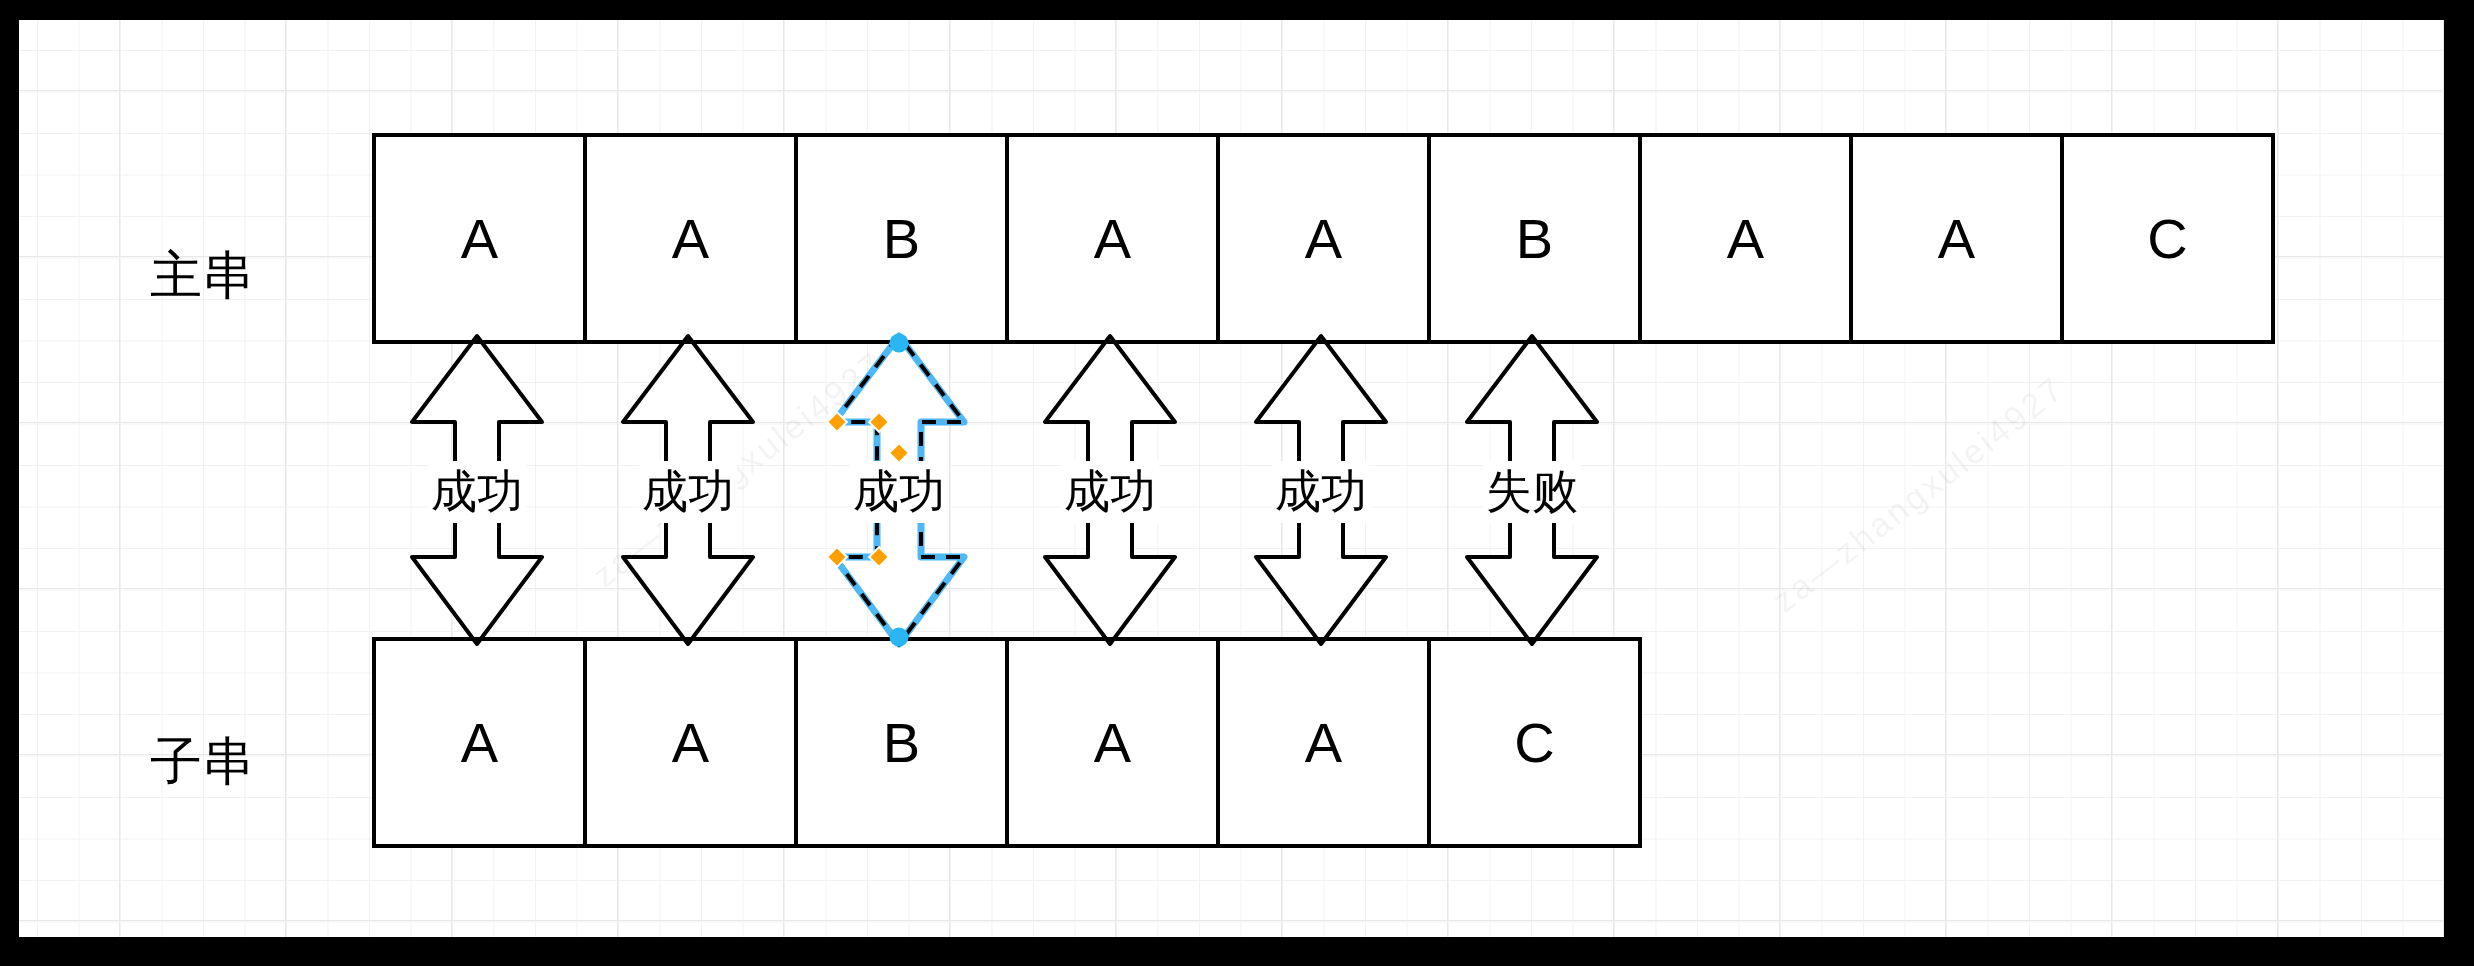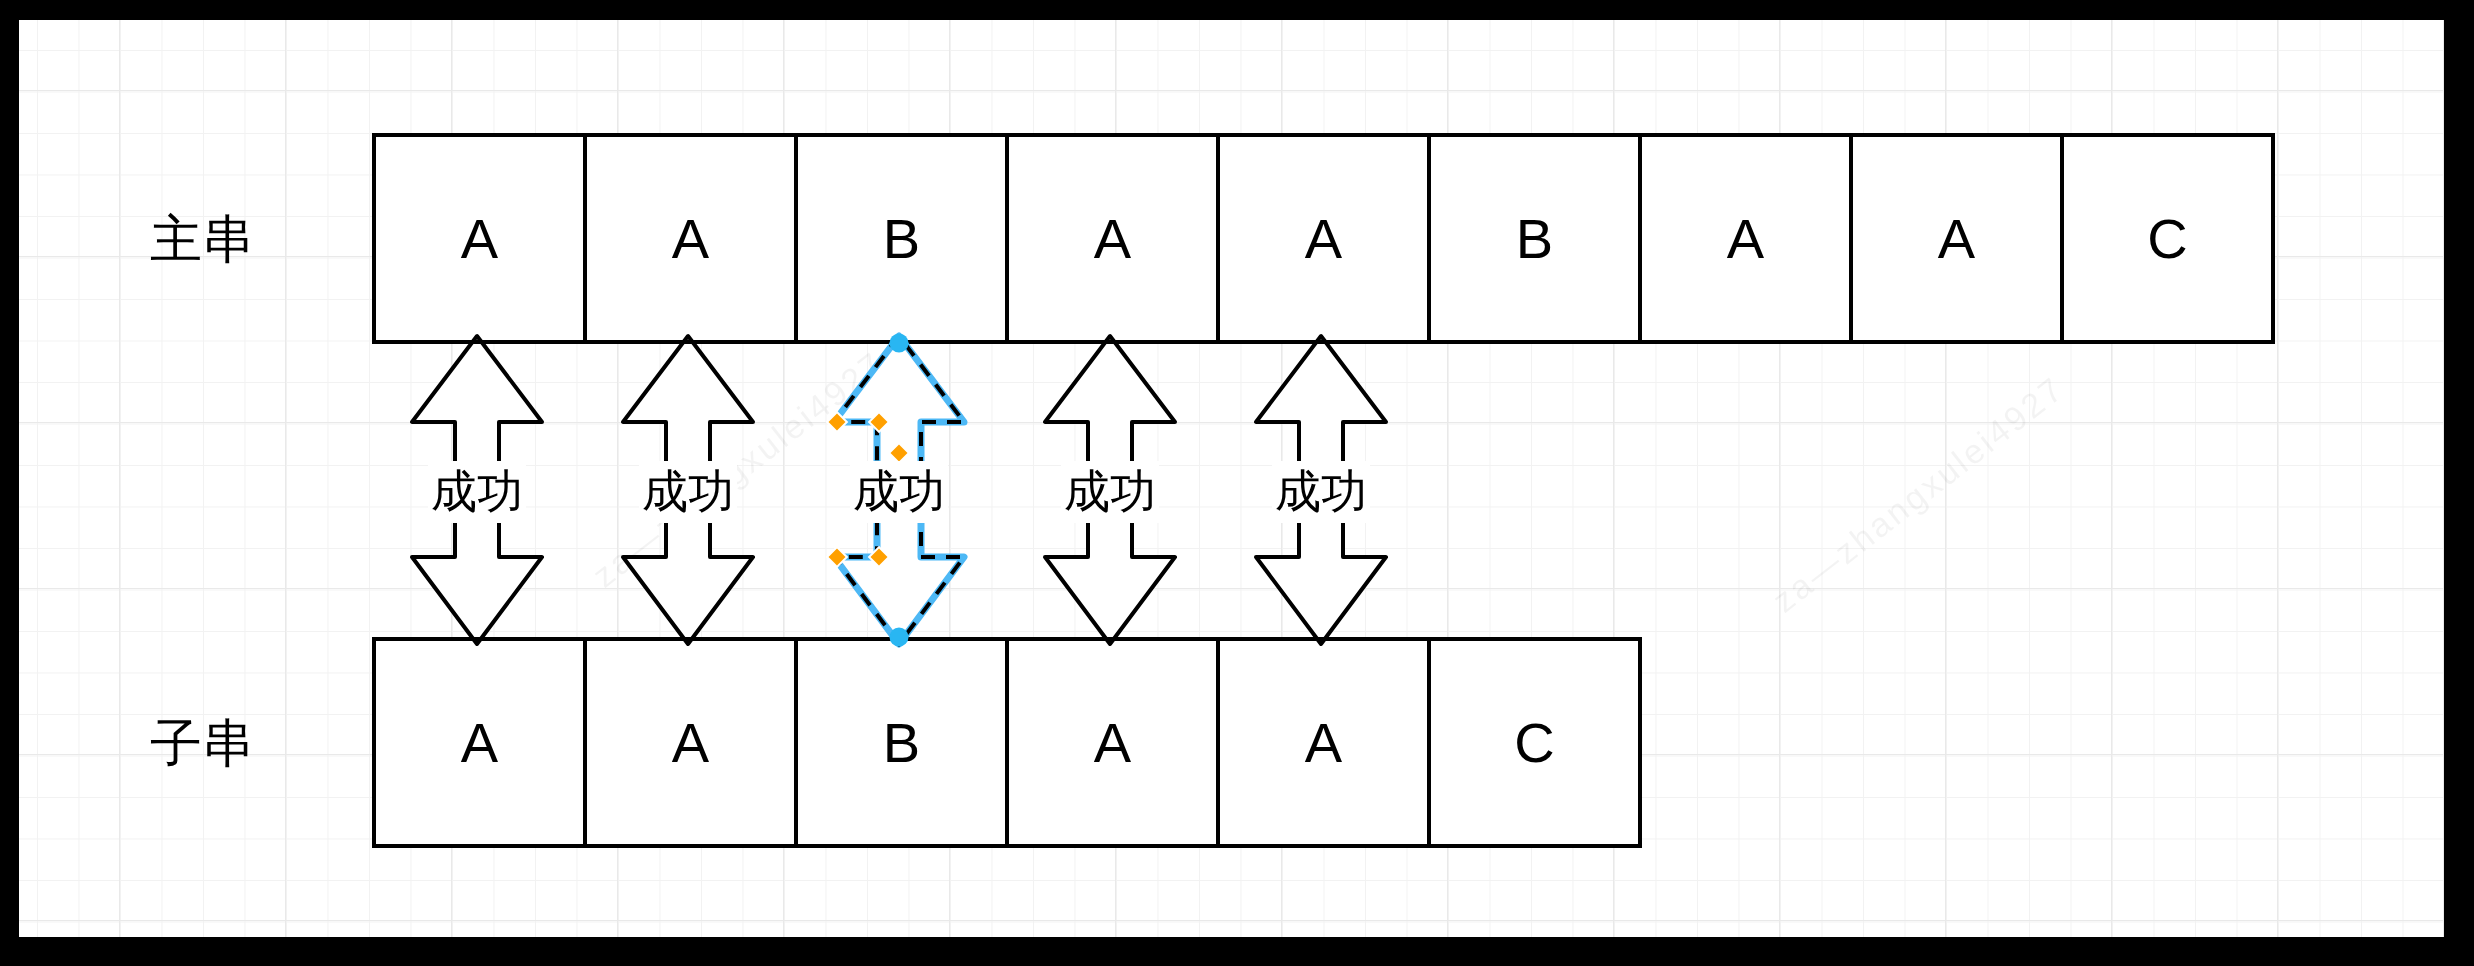--- a/index.html
+++ b/index.html
@@ -28,21 +28,21 @@
   .row{position:absolute;z-index:2;}
   .cell{
     position:absolute;top:0;width:215px;height:211px;box-sizing:border-box;
     border:4px solid #000;background:#fff;
     display:flex;align-items:center;justify-content:center;
     font-size:56px;color:#000;
   }
   .row-label{
     position:absolute;z-index:2;width:120px;height:60px;
     display:flex;align-items:center;justify-content:center;
-    font-size:52px;color:#000;
+    font-size:52px;color:#000;margin-top:36px;
   }
   .arrow{position:absolute;z-index:3;width:140px;height:312px;top:314px;}
   .arrow.selected{z-index:5;}
   .arrow-svg{position:absolute;left:0;top:0;width:140px;height:312px;overflow:visible;}
   .ap{fill:#ffffff;stroke:#000000;stroke-width:4;stroke-linejoin:round;}
   .sel-under{stroke:#4db8f5;stroke-width:7;}
   .sel-dash{fill:none;stroke:#000000;stroke-width:4;stroke-dasharray:14 11;}
   .label-halo{fill:#bfe3f7;opacity:0.55;}
   .hdl-diamond{fill:#ffa000;stroke:#ffffff;stroke-width:2;}
   .hdl-endpoint{fill:#29b6f2;}
@@ -59,21 +59,21 @@
 </style>
 </head>
 <body>
 
 <div class="canvas">
 
   <div class="bg-wm" style="left:540px;top:430px;">za—zhangxulei4927</div>
   <div class="bg-wm" style="left:1720px;top:455px;">za—zhangxulei4927</div>
 
   <div class="row-label" style="left:123px;top:190px;">主串</div>
-  <div class="row-label" style="left:123px;top:694px;">子串</div>
+  <div class="row-label" style="left:123px;top:676px;">子串</div>
 
   <div class="row" style="left:353px;top:113px;width:1903px;height:211px;">
     <div class="cell" style="left:0px;">A</div>
     <div class="cell" style="left:211px;">A</div>
     <div class="cell" style="left:422px;">B</div>
     <div class="cell" style="left:633px;">A</div>
     <div class="cell" style="left:844px;">A</div>
     <div class="cell" style="left:1055px;">B</div>
     <div class="cell" style="left:1266px;">A</div>
     <div class="cell" style="left:1477px;">A</div>
@@ -126,18 +126,24 @@
     <span class="arrow-label">成功</span>
   </div>
 
   <div class="arrow" style="left:1232px;">
     <svg class="arrow-svg" viewBox="0 0 140 312">
       <path class="ap" d="M70,2 L5,88 L48,88 L48,223 L5,223 L70,310 L135,223 L92,223 L92,88 L135,88 Z"></path>
     </svg>
     <span class="arrow-label">成功</span>
   </div>
 
+  <div class="arrow" style="left:1443px;">
+    <svg class="arrow-svg" viewBox="0 0 140 312">
+      <path class="ap" d="M70,2 L5,88 L48,88 L48,223 L5,223 L70,310 L135,223 L92,223 L92,88 L135,88 Z"></path>
+    </svg>
+    <span class="arrow-label">失败</span>
+  </div>
 
   <div class="edge-restore" style="left:353px;top:320px;width:1899px;"></div>
   <div class="edge-restore" style="left:353px;top:617px;width:1266px;"></div>
 
 
 </div>
 
 </body></html>

